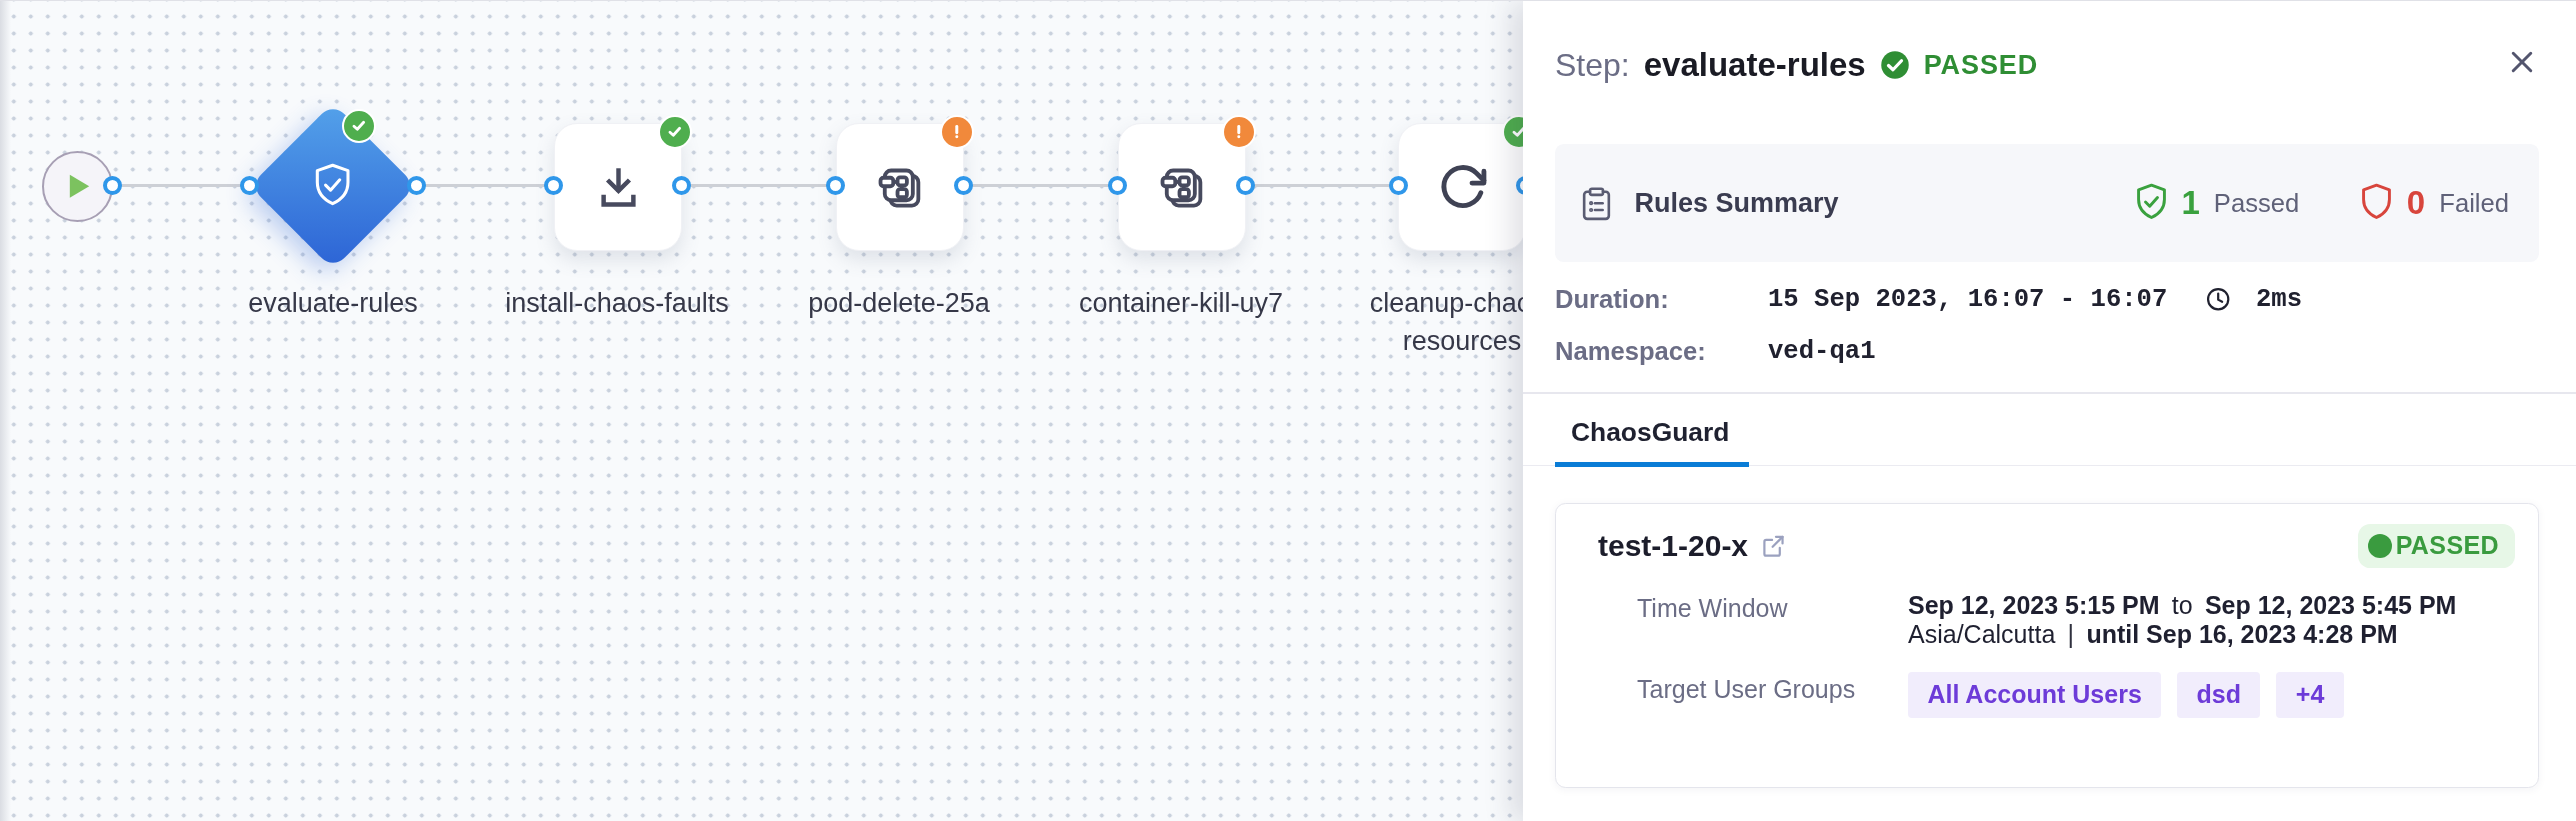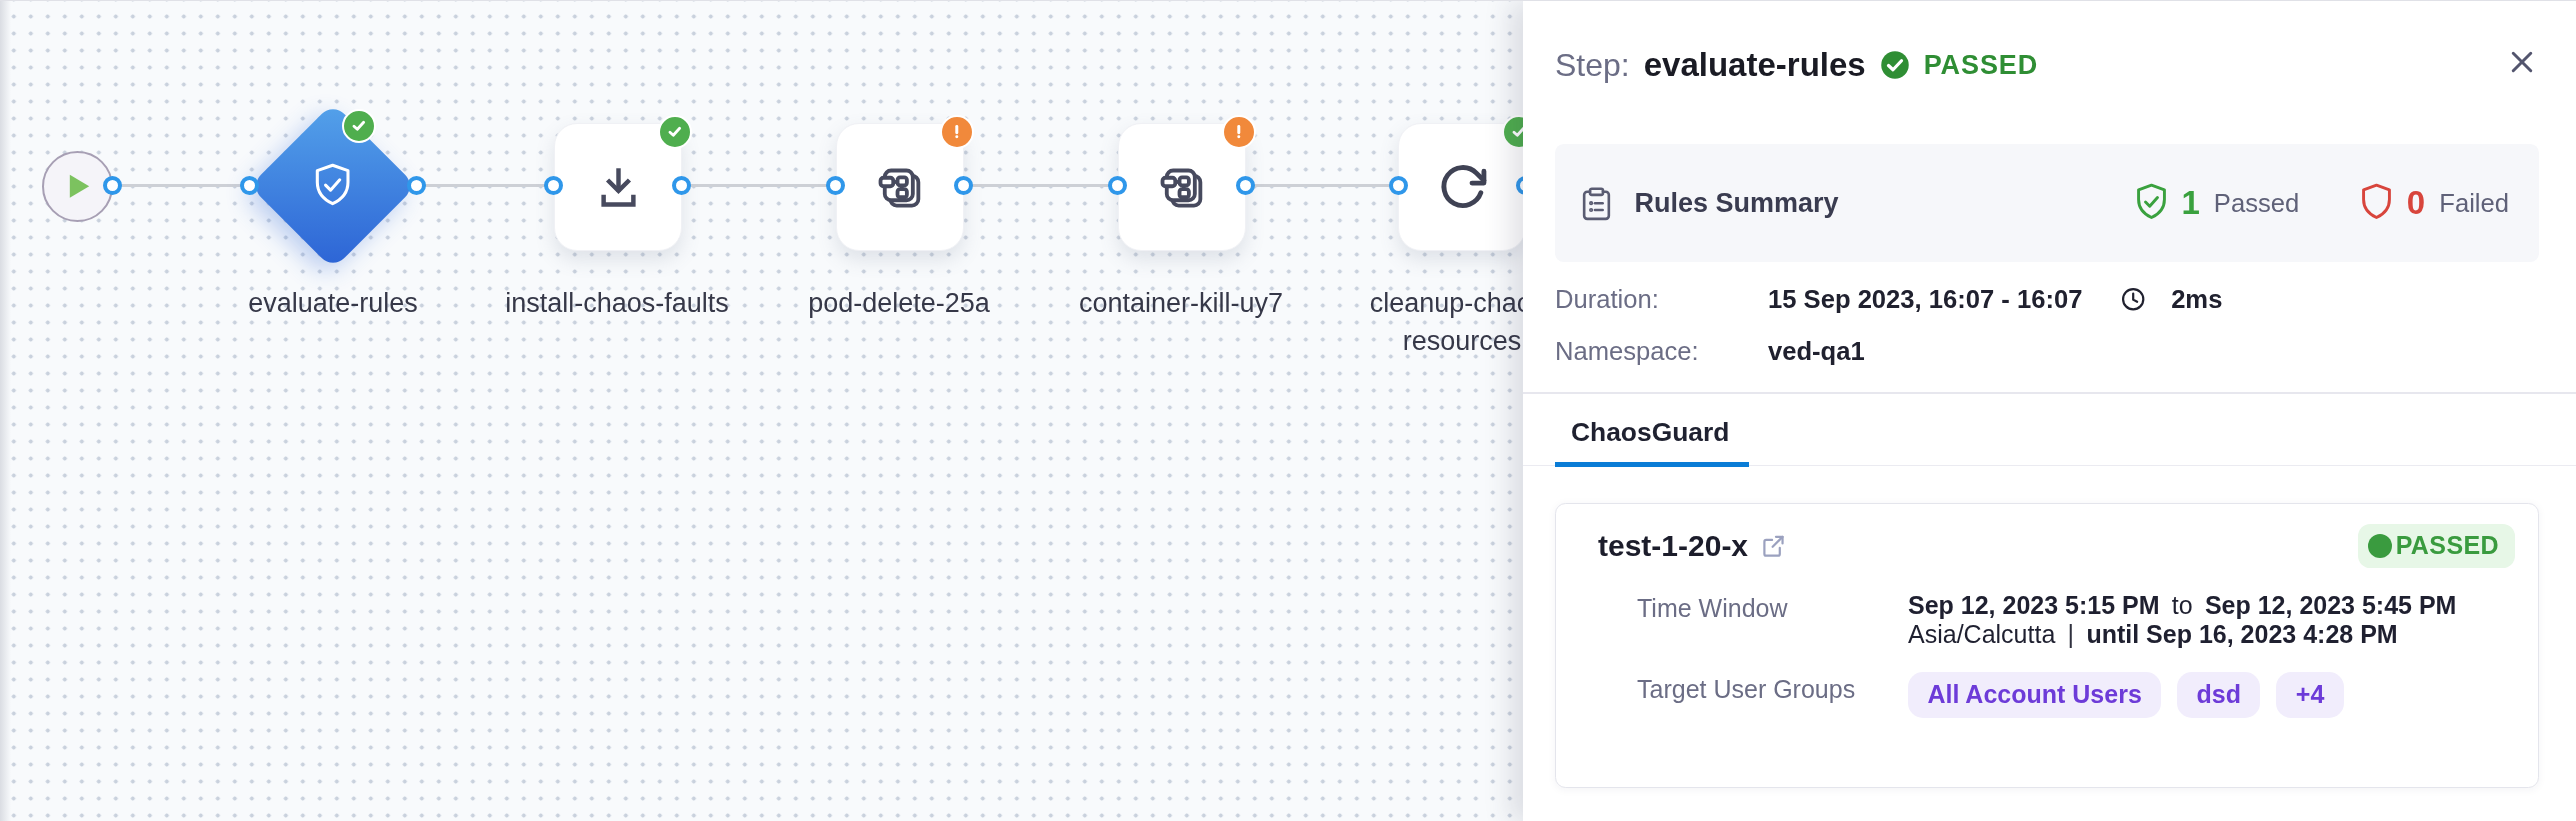--- a/index.html
+++ b/index.html
@@ -54,22 +54,22 @@
     display:flex;align-items:center;padding:0 30px 0 23px;box-sizing:border-box;}
   .rules-bar .rtitle{font-size:27px;font-weight:600;color:#3a3c50;margin-left:19.4px;}
   .rules-stats{margin-left:auto;display:flex;align-items:center;gap:58px;}
   .stat{display:flex;align-items:center;gap:10.6px;}
   .stat .count{font-size:33px;font-weight:bold;}
   .stat .count.green{color:#3aa13e;}
   .stat .count.red{color:#d8453c;}
   .stat .slabel{font-size:25.6px;color:#5f6178;margin-left:3.5px;}
   .meta-row{display:flex;align-items:center;margin-top:23px;font-size:25.6px;}
   .meta-row:first-of-type{margin-top:49px;}
-  .meta-row .mlabel{width:213px;color:#6b6d85;}
-  .meta-row .mvalue{color:#20212f;font-weight:600;display:flex;align-items:center;gap:25px;}
+  .meta-row .mlabel{width:213px;color:#6b6d85;font-weight:bold;}
+  .meta-row .mvalue{color:#20212f;font-weight:600;display:flex;align-items:center;gap:25px;font-family:Liberation Mono, monospace;}
   .meta-row .clock{margin-left:12.3px;line-height:0;}
   .p-divider{height:1.8px;background:#e7e7ee;margin:26.4px -37px 0 -32px;}
   .tabbar{margin:0 -37px 0 -32px;border-bottom:1.8px solid #ebebf1;display:flex;}
   .tab{margin-left:32px;padding:23px 19.4px 14px 16px;font-size:26.4px;font-weight:bold;color:#1f2130;
     border-bottom:5.3px solid #0a7cd6;margin-bottom:-1.8px;cursor:pointer;}
   .guard-card{margin-top:37px;height:285px;border:1.3px solid #e4e5ec;border-radius:10.6px;
     box-sizing:border-box;box-shadow:0 1.8px 8.8px rgba(40,45,70,.05);
     padding:19.4px 23px 21px 42px;background:#fff;}
   .card-top{display:flex;align-items:center;}
   .card-name{font-size:30px;font-weight:bold;color:#1c1d2b;display:flex;align-items:center;gap:12.3px;}
@@ -79,21 +79,21 @@
   .pill-passed .ptxt{font-size:25px;font-weight:bold;color:#3a9b3f;letter-spacing:0.4px;}
   .crow{display:flex;margin-top:23px;}
   .clabel{width:310px;box-sizing:border-box;padding-left:39px;font-size:25px;color:#6b6d85;padding-top:3.5px;}
   .cvalue{font-size:25px;color:#1f2030;}
   .tw-line1 .b{font-weight:bold;}
   .tw-line1 .n{font-weight:normal;padding:0 5.3px;}
   .tw-line2{display:flex;align-items:center;gap:12.3px;}
   .tw-line2 .sep{color:#30313f;font-weight:300;}
   .tw-line2 .until{font-weight:600;}
   .pills{display:flex;gap:16px;}
-  .pill{height:46px;border-radius:15px;background:#f1edfc;color:#6d3bd8;font-size:25px;
+  .pill{height:46px;border-radius:4px;background:#f1edfc;color:#6d3bd8;font-size:25px;
     font-weight:bold;display:flex;align-items:center;padding:0 19.4px;cursor:pointer;}
 </style>
 </head>
 <body>
 
 <div class="screen">
 
   <div class="canvas">
     <div class="canvas-left-shade"></div>
     <div class="edge-line"></div>

